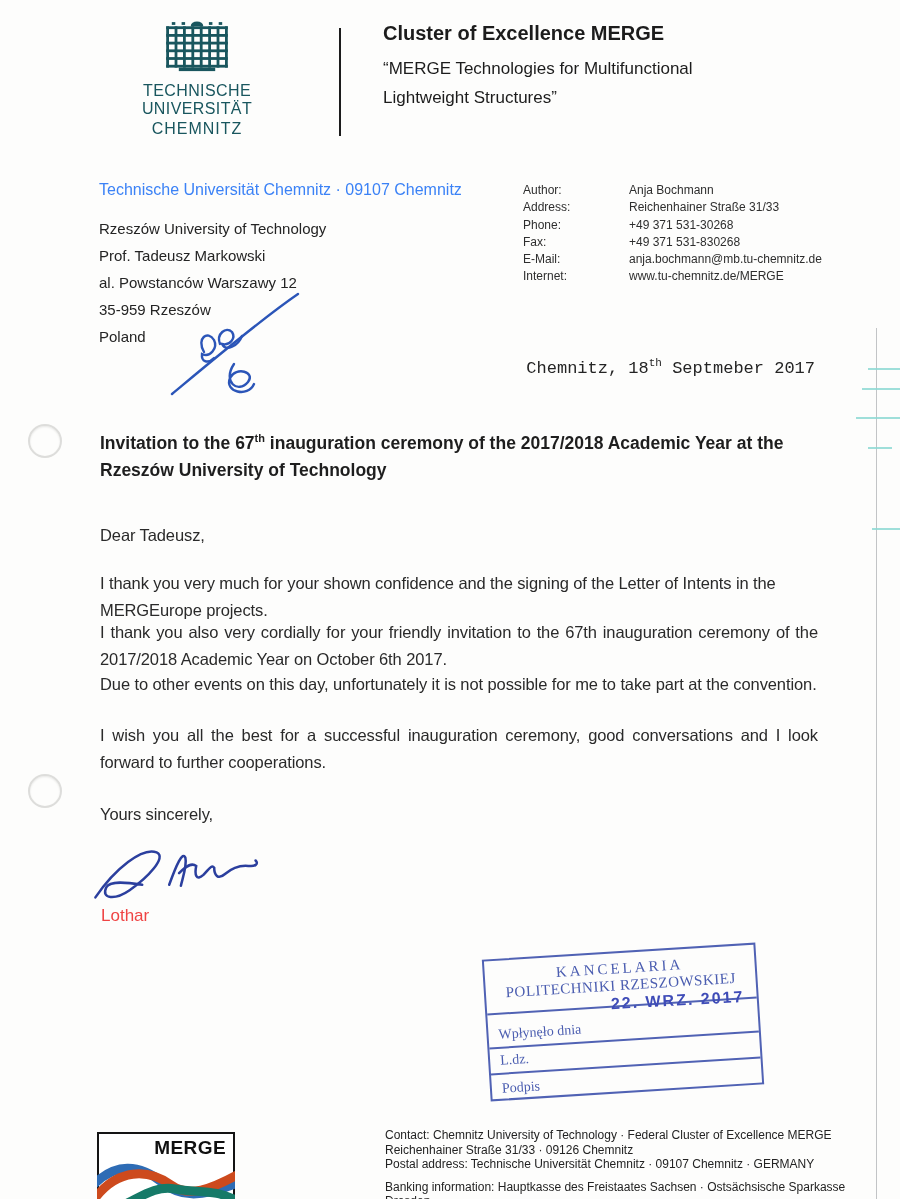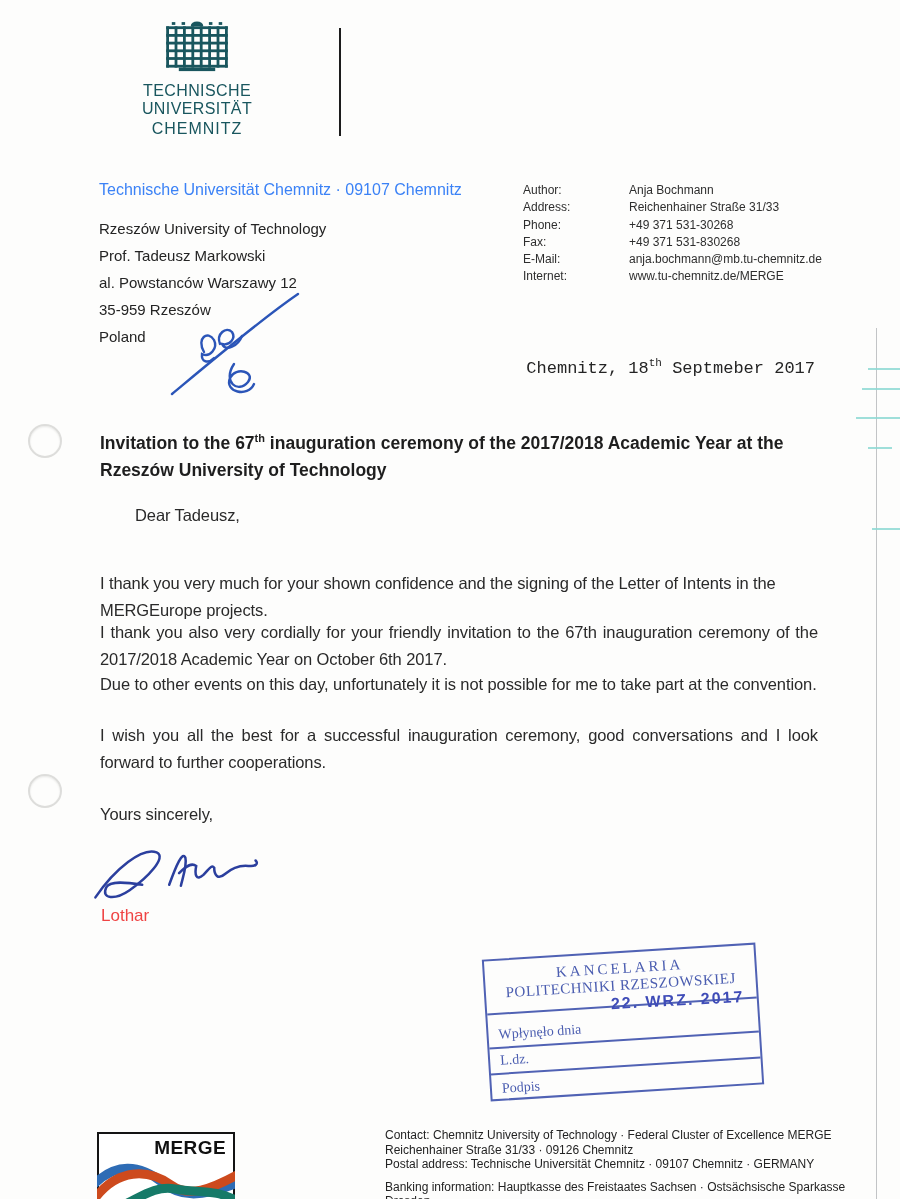--- a/index.html
+++ b/index.html
@@ -29,21 +29,21 @@
   .contact-label { width:90px; }
   .contact-value { white-space:nowrap;margin-left:16px; }
 
   .dateline { right:85px; top:359px; font-size:17px; color:#242424;font-family:Liberation Mono, monospace; }
   sup { font-size:11px; vertical-align:super; line-height:0; }
 
   
   .subject { left:100px; top:430px; width:718px; font-size:17.5px; font-weight:700; line-height:27px; color:#1e1e1e; }
   .para { left:100px; width:718px; font-size:16.5px; line-height:27px; color:#2a2a2a; letter-spacing:-0.1px; }
   .justify { text-align:justify; }
-  .salutation { top:502px;margin-left:35px; }
+  .salutation { top:522px; }
   .p1 { top:570px; }
   .p2a { top:619px; }
   .p2b { top:671px; }
   .p3 { top:722px; }
   .closing { top:801px; }
   .sig-svg { left:82px; top:838px; }
   .sig-name { left:101px; top:906px; font-size:17px; color:#ef4444; }
 
   
   .scribble { left:168px; top:286px; }
@@ -118,20 +118,25 @@
           <rect x="100" y="8" width="4" height="59"></rect>
         <rect x="34" y="67" width="52" height="5"></rect>
       </svg>
     </span>
     <div class="uni-line1">TECHNISCHE UNIVERSITÄT</div>
     <div class="uni-line2">CHEMNITZ</div>
   </div>
 
   <div class="abs header-divider"></div>
 
+  <div class="abs cluster-block">
+    <div class="cluster-title">Cluster of Excellence MERGE</div>
+    <div class="cluster-sub">“MERGE Technologies for Multifunctional</div>
+    <div class="cluster-sub">Lightweight Structures”</div>
+  </div>
 
   <div class="abs sender-line">Technische Universität Chemnitz · 09107 Chemnitz</div>
 
   <div class="abs recipient">
     <div>Rzeszów University of Technology</div>
     <div>Prof. Tadeusz Markowski</div>
     <div>al. Powstanców Warszawy 12</div>
     <div>35-959 Rzeszów</div>
     <div>Poland</div>
   </div>

